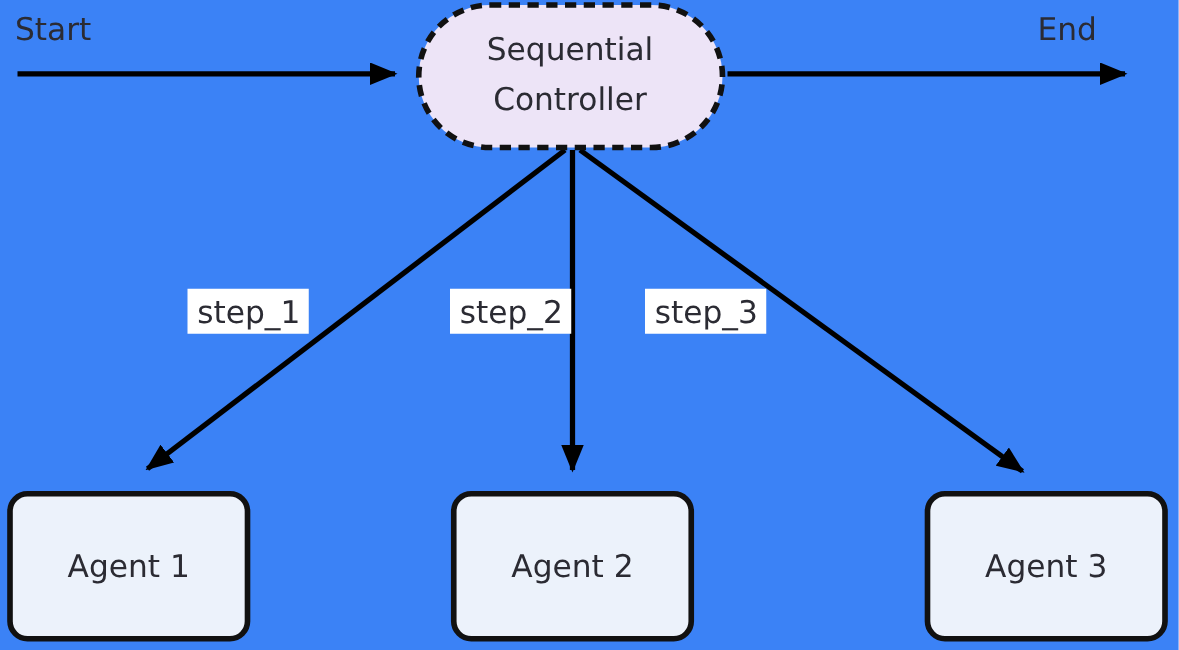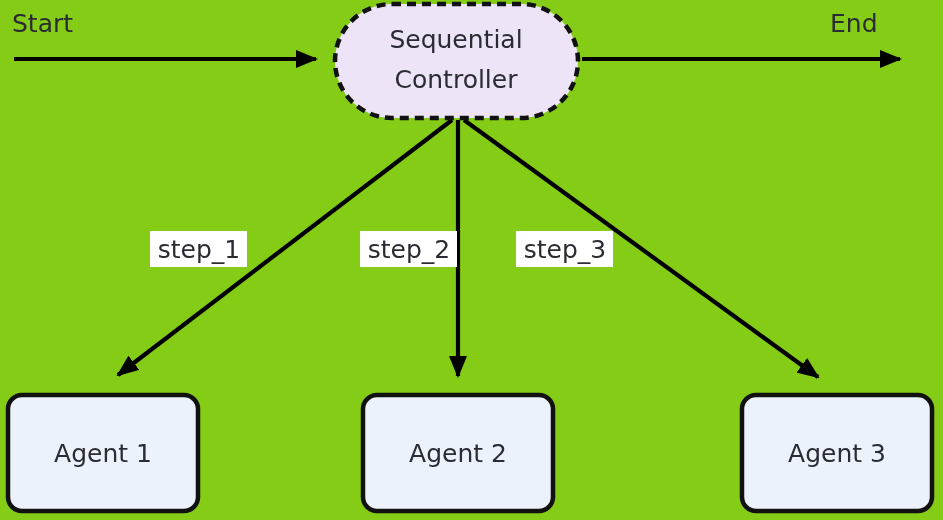--- a/index.html
+++ b/index.html
@@ -7,21 +7,21 @@
     padding: 0;
     background: #ffffff;
   }
   body {
     font-family: "DejaVu Sans", "Liberation Sans", sans-serif;
   }
   #diagram-root {
     position: relative;
     width: 943px;
     height: 520px;
-    background: #84cc16;
+    background: #3b82f6;
     overflow: hidden;
   }
   #diagram-svg {
     position: absolute;
     top: 0;
     left: 0;
     width: 943px;
     height: 520px;
   }
   .node-text {

